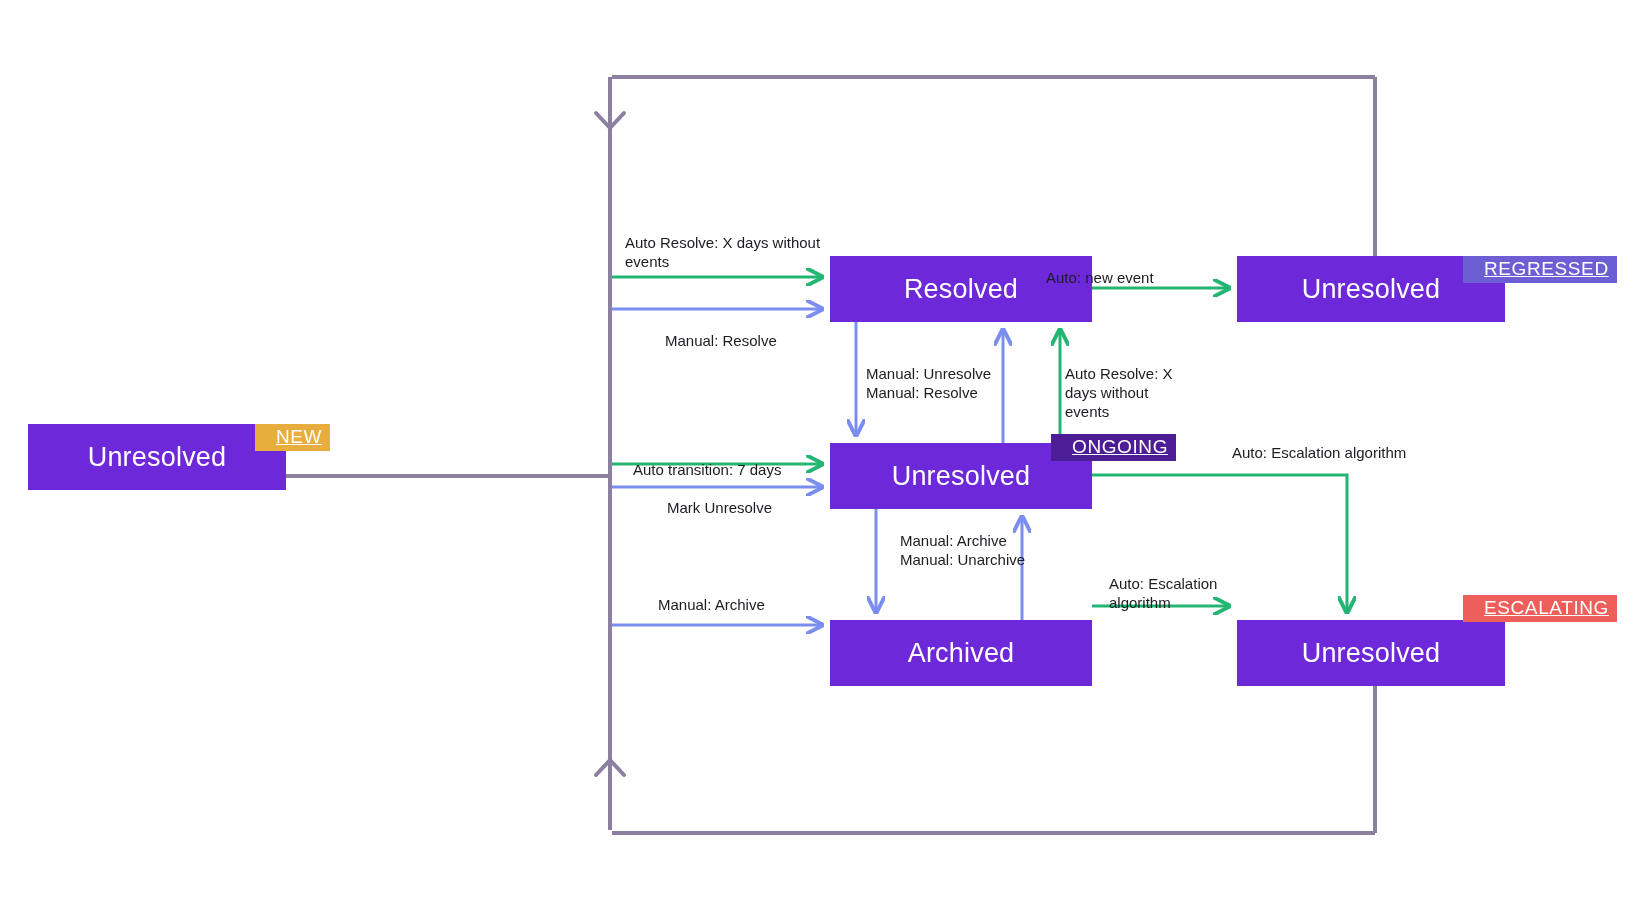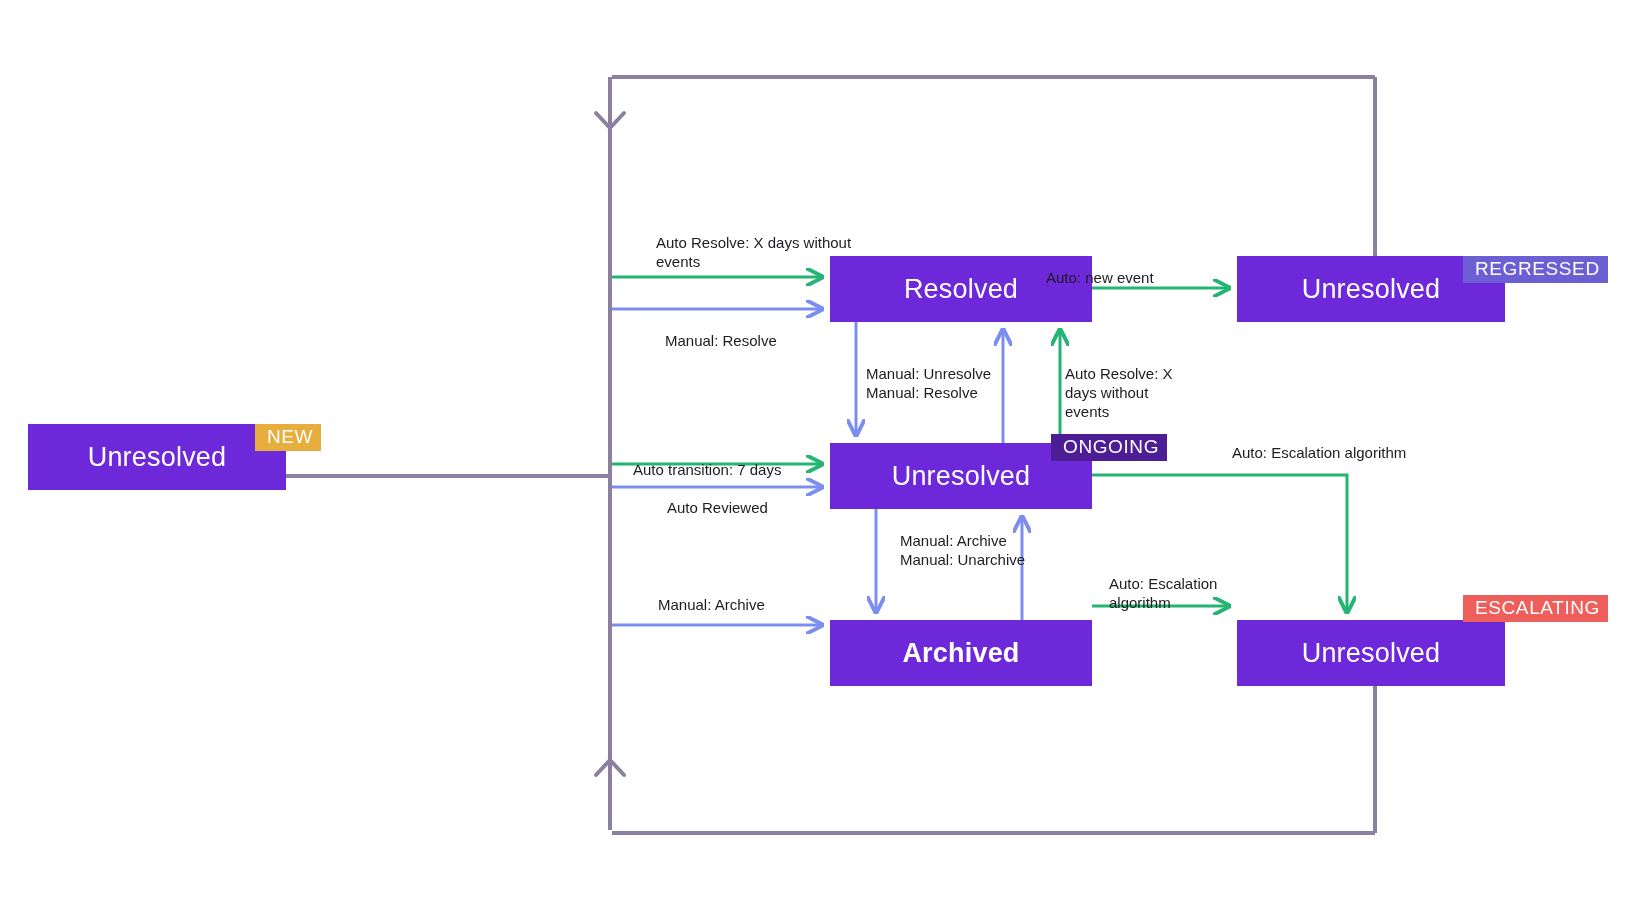--- a/index.html
+++ b/index.html
@@ -34,24 +34,25 @@
     justify-content: center;
     font-size: 27px;
     letter-spacing: 0.2px;
     box-sizing: border-box;
   }
   .badge {
     position: absolute;
     color: #ffffff;
     font-size: 19px;
     letter-spacing: 0.6px;
-    padding: 3px 8px 4px 12px;
+    padding: 3px 8px 4px 21px;
     box-sizing: border-box;
     white-space: nowrap;
     line-height: 1.05;
+    text-decoration: underline;
   }
   .badge-new      { background: #e8ae3d; }
   .badge-ongoing  { background: #4c1d95; }
   .badge-regressed{ background: #6c5fd4; }
   .badge-escalating{background: #ee5f5b; text-align: right; }
   .edge-label {
     position: absolute;
     color: #1c1c22;
     font-size: 15px;
     line-height: 19px;
@@ -121,43 +122,43 @@
   </div>
   <div class="state-box" style="left:830px; top:256px; width:262px; height:66px;">
     <span>Resolved</span>
   </div>
   <div class="state-box" style="left:1237px; top:256px; width:268px; height:66px;">
     <span>Unresolved</span>
   </div>
   <div class="state-box" style="left:830px; top:443px; width:262px; height:66px;">
     <span>Unresolved</span>
   </div>
-  <div class="state-box" style="left:830px; top:620px; width:262px; height:66px;font-weight:bold;">
+  <div class="state-box" style="left:830px; top:620px; width:262px; height:66px;">
     <span>Archived</span>
   </div>
   <div class="state-box" style="left:1237px; top:620px; width:268px; height:66px;">
     <span>Unresolved</span>
   </div>
 
   <div class="badge badge-new" style="left:255px; top:424px;">NEW</div>
   <div class="badge badge-ongoing" style="left:1051px; top:434px;">ONGOING</div>
   <div class="badge badge-regressed" style="left:1463px; top:256px;">REGRESSED</div>
   <div class="badge badge-escalating" style="left:1463px; top:595px;">ESCALATING</div>
 
-  <div class="edge-label" style="left:625px;  top:233px; width:210px;margin-left:31px;">Auto Resolve: X days without
+  <div class="edge-label" style="left:625px;  top:233px; width:210px;">Auto Resolve: X days without
 events</div>
   <div class="edge-label" style="left:665px;  top:331px;">Manual: Resolve</div>
   <div class="edge-label" style="left:1046px; top:268px;">Auto: new event</div>
   <div class="edge-label" style="left:866px;  top:364px;">Manual: Unresolve
 Manual: Resolve</div>
   <div class="edge-label" style="left:1065px; top:364px; width:110px;">Auto Resolve: X
 days without
 events</div>
   <div class="edge-label" style="left:633px;  top:425px;margin-top:35px;">Auto transition: 7 days</div>
-  <div class="edge-label" style="left:667px;  top:498px;">Auto Reviewed</div>
+  <div class="edge-label" style="left:667px;  top:498px;">Mark Unresolve</div>
   <div class="edge-label" style="left:1232px; top:443px;">Auto: Escalation algorithm</div>
   <div class="edge-label" style="left:900px;  top:531px;">Manual: Archive
 Manual: Unarchive</div>
   <div class="edge-label" style="left:658px;  top:595px;">Manual: Archive</div>
   <div class="edge-label" style="left:1109px; top:574px; width:120px;">Auto: Escalation
 algorithm</div>
 
 </div>
 
 </body></html>

